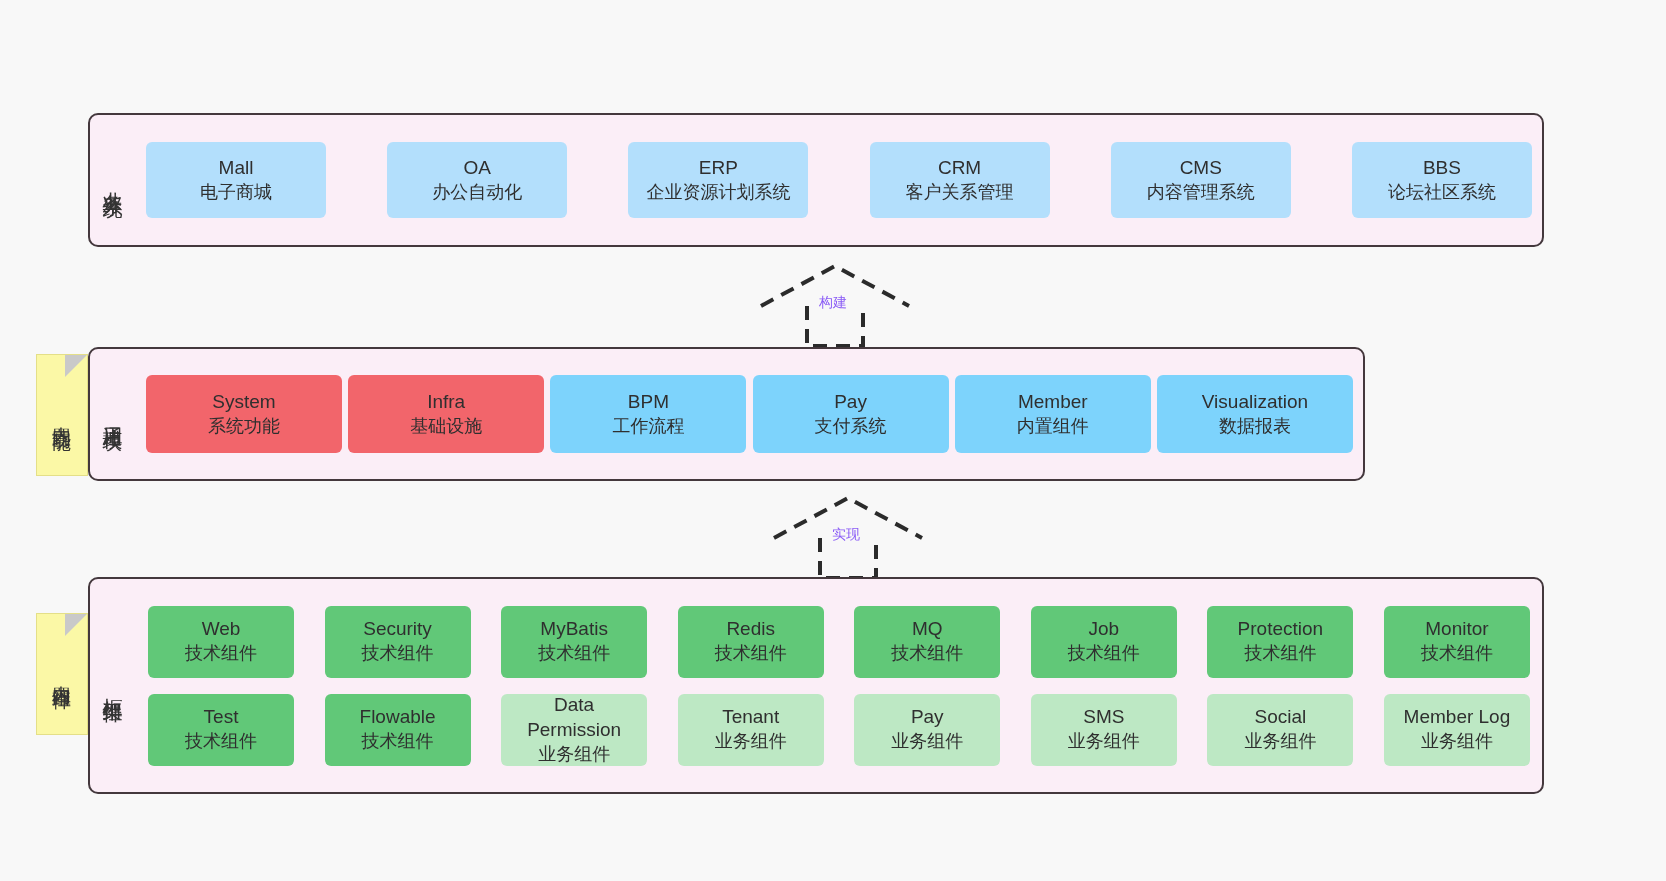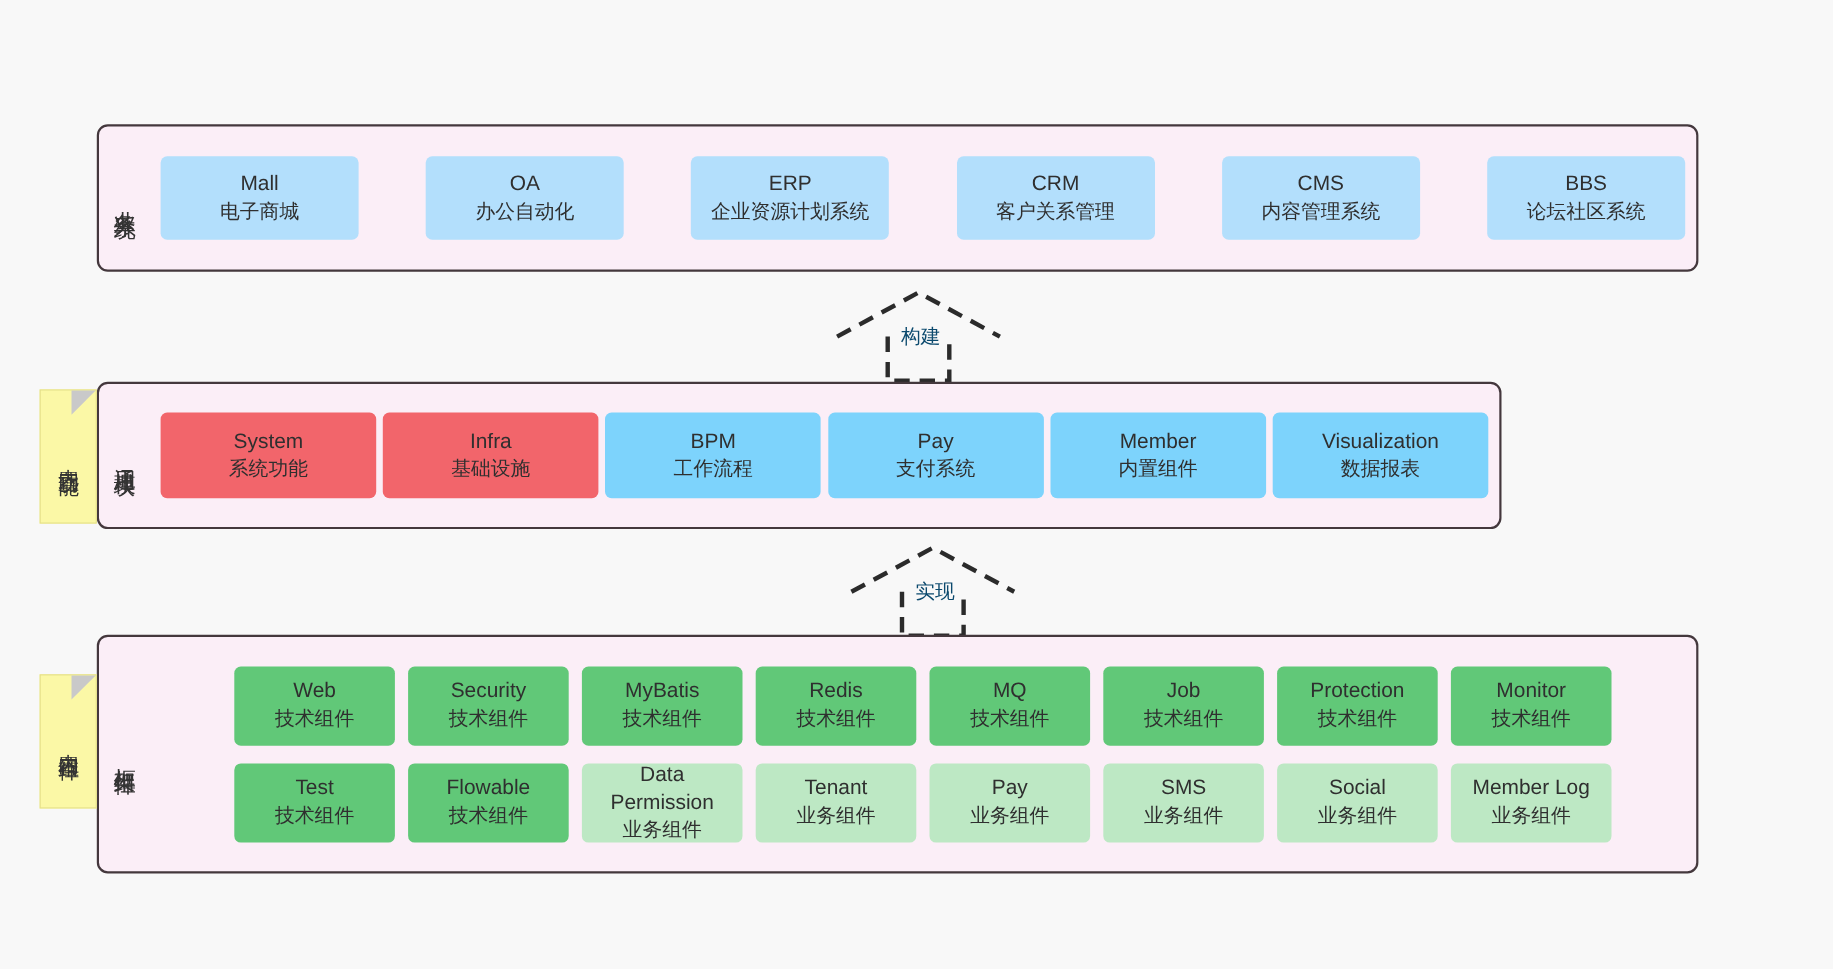--- a/index.html
+++ b/index.html
@@ -52,21 +52,21 @@
   .layer-body.two-rows {
     flex-direction: column;
     justify-content: center;
     gap: 16px;
     padding: 14px 12px;
   }
   .row {
     display: flex;
     width: 100%;
     gap: 12px;
-    justify-content: center;
+    justify-content: space-between;
   }
 
   
   .card {
     border-radius: 6px;
     display: flex;
     flex-direction: column;
     align-items: center;
     justify-content: center;
     text-align: center;
@@ -125,22 +125,22 @@
     transform: rotate(180deg);
   }
   #note-features   { left: 36px; top: 354px; height: 122px; }
   #note-components { left: 36px; top: 613px; height: 122px; }
 
   
   .arrow { position: absolute; }
   .arrow svg { display: block; overflow: visible; }
   .arrow-label {
     position: absolute;
-    font-size: 18px;
-    color: #0c4a6e;
+    font-size: 14px;
+    color: #8b5cf6;
     background: #f8f8f8;
     padding: 0 2px;
     white-space: nowrap;
     user-select: none;
   }
   #arrow-build { left: 755px; top: 258px; width: 160px; height: 90px; }
   #arrow-build .arrow-label { left: 62px; top: 36px; }
   #arrow-impl  { left: 768px; top: 490px; width: 160px; height: 90px; }
   #arrow-impl  .arrow-label { left: 62px; top: 36px; }
 </style>

